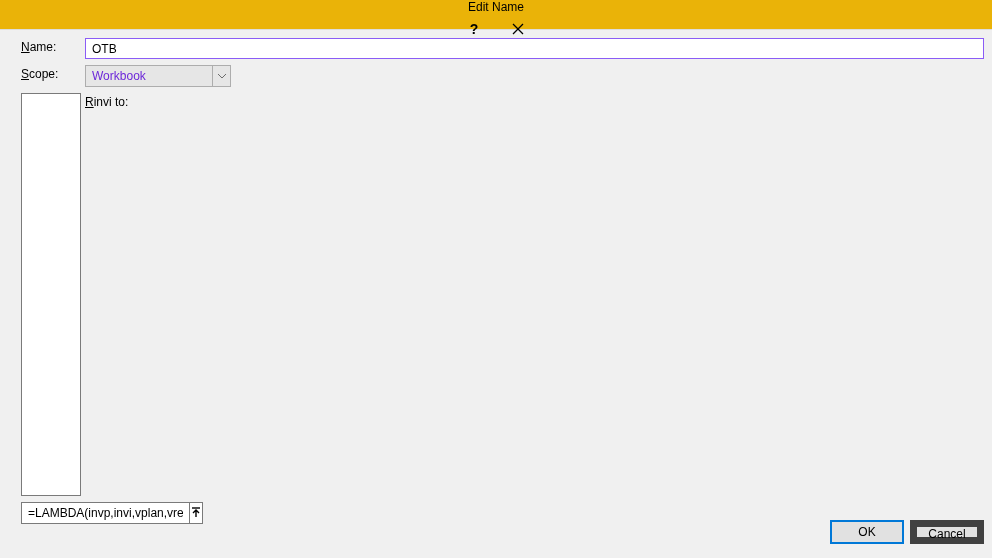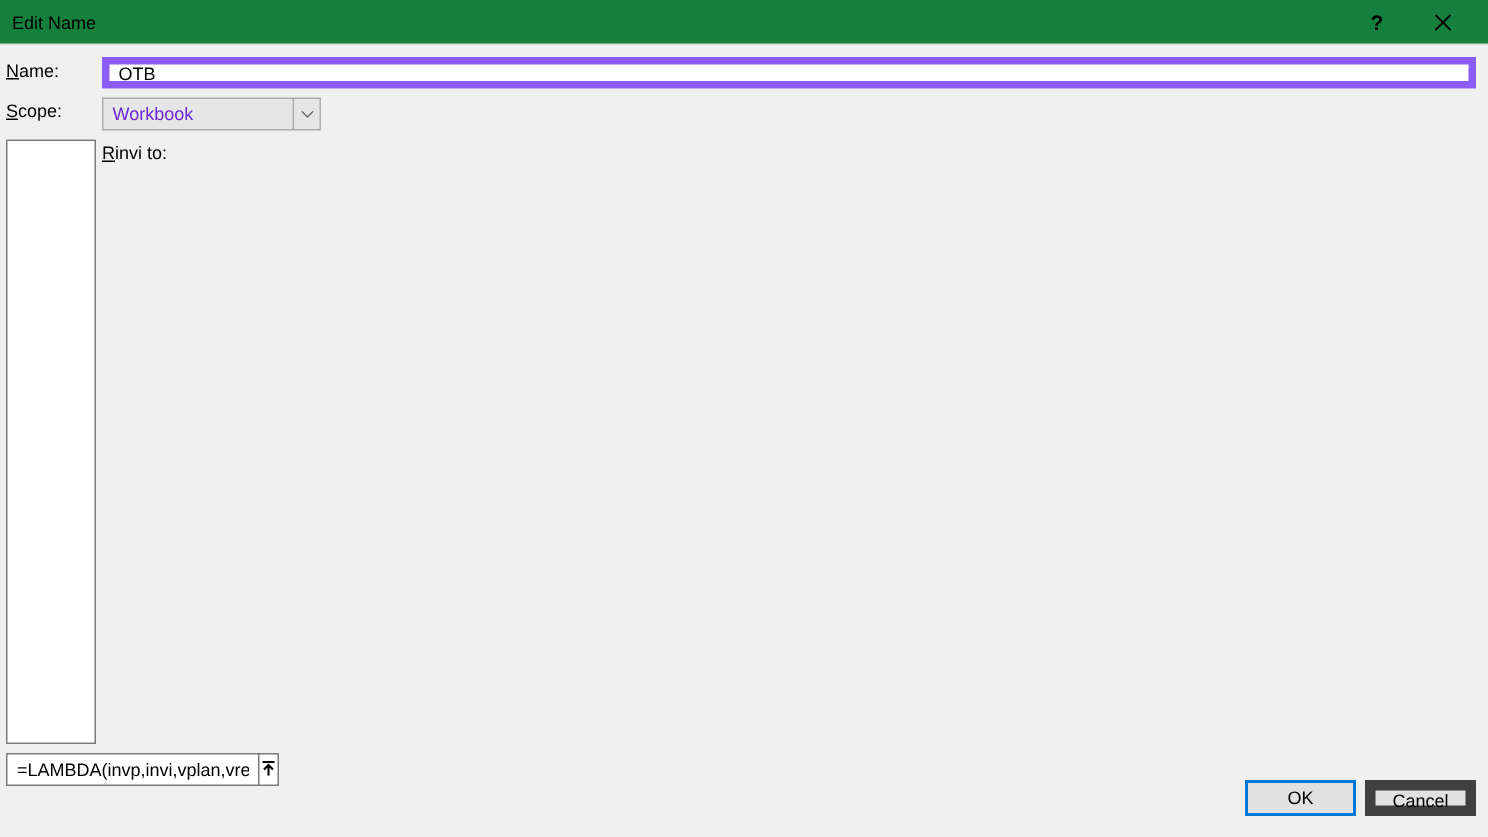--- a/index.html
+++ b/index.html
@@ -5,56 +5,57 @@
     * { box-sizing: border-box; margin: 0; padding: 0; }
     html, body { width: 992px; height: 558px; overflow: hidden; }
     body {
       font-family: "Segoe UI", Tahoma, sans-serif;
       font-size: 12px;
       background: #f0f0f0;
       color: #000;
     }
     .titlebar {
       height: 30px;
-      background: #15803d;
+      background: #eab308;
       display: flex;
       align-items: center;
       padding: 0 8px;
       border-bottom: 1px solid #ddd;
+      flex-direction: column;
     }
     .titlebar-title { flex: 1; font-size: 12px; }
     .titlebar-controls { display: flex; align-items: center; gap: 0; }
     .titlebar-btn {
       width: 44px;
       height: 30px;
       display: flex;
       align-items: center;
       justify-content: center;
       cursor: pointer;
     }
     .help-glyph { font-size: 14px; font-weight: bold; }
     .close-glyph svg { display: block; }
     .body-area {
       display: grid;
       grid-template-columns: 60px 1fr;
       column-gap: 4px;
       row-gap: 6px;
-      padding: 8px 8px 0 4px;
+      padding: 8px 8px 0 21px;
       height: calc(558px - 30px - 38px);
     }
     .label {
       text-align: left;
       padding-top: 2px;
       white-space: nowrap;
     }
     .label .ul { text-decoration: underline; }
     .name-input {
       width: 100%;
       height: 21px;
-      border: 5px solid #8b5cf6;
+      border: 1px solid #8b5cf6;
       background: #fff;
       padding: 0 6px;
       font-size: 12px;
       font-family: inherit;
       outline: none;
     }
     .scope-select {
       position: relative;
       width: 146px;
       height: 22px;

